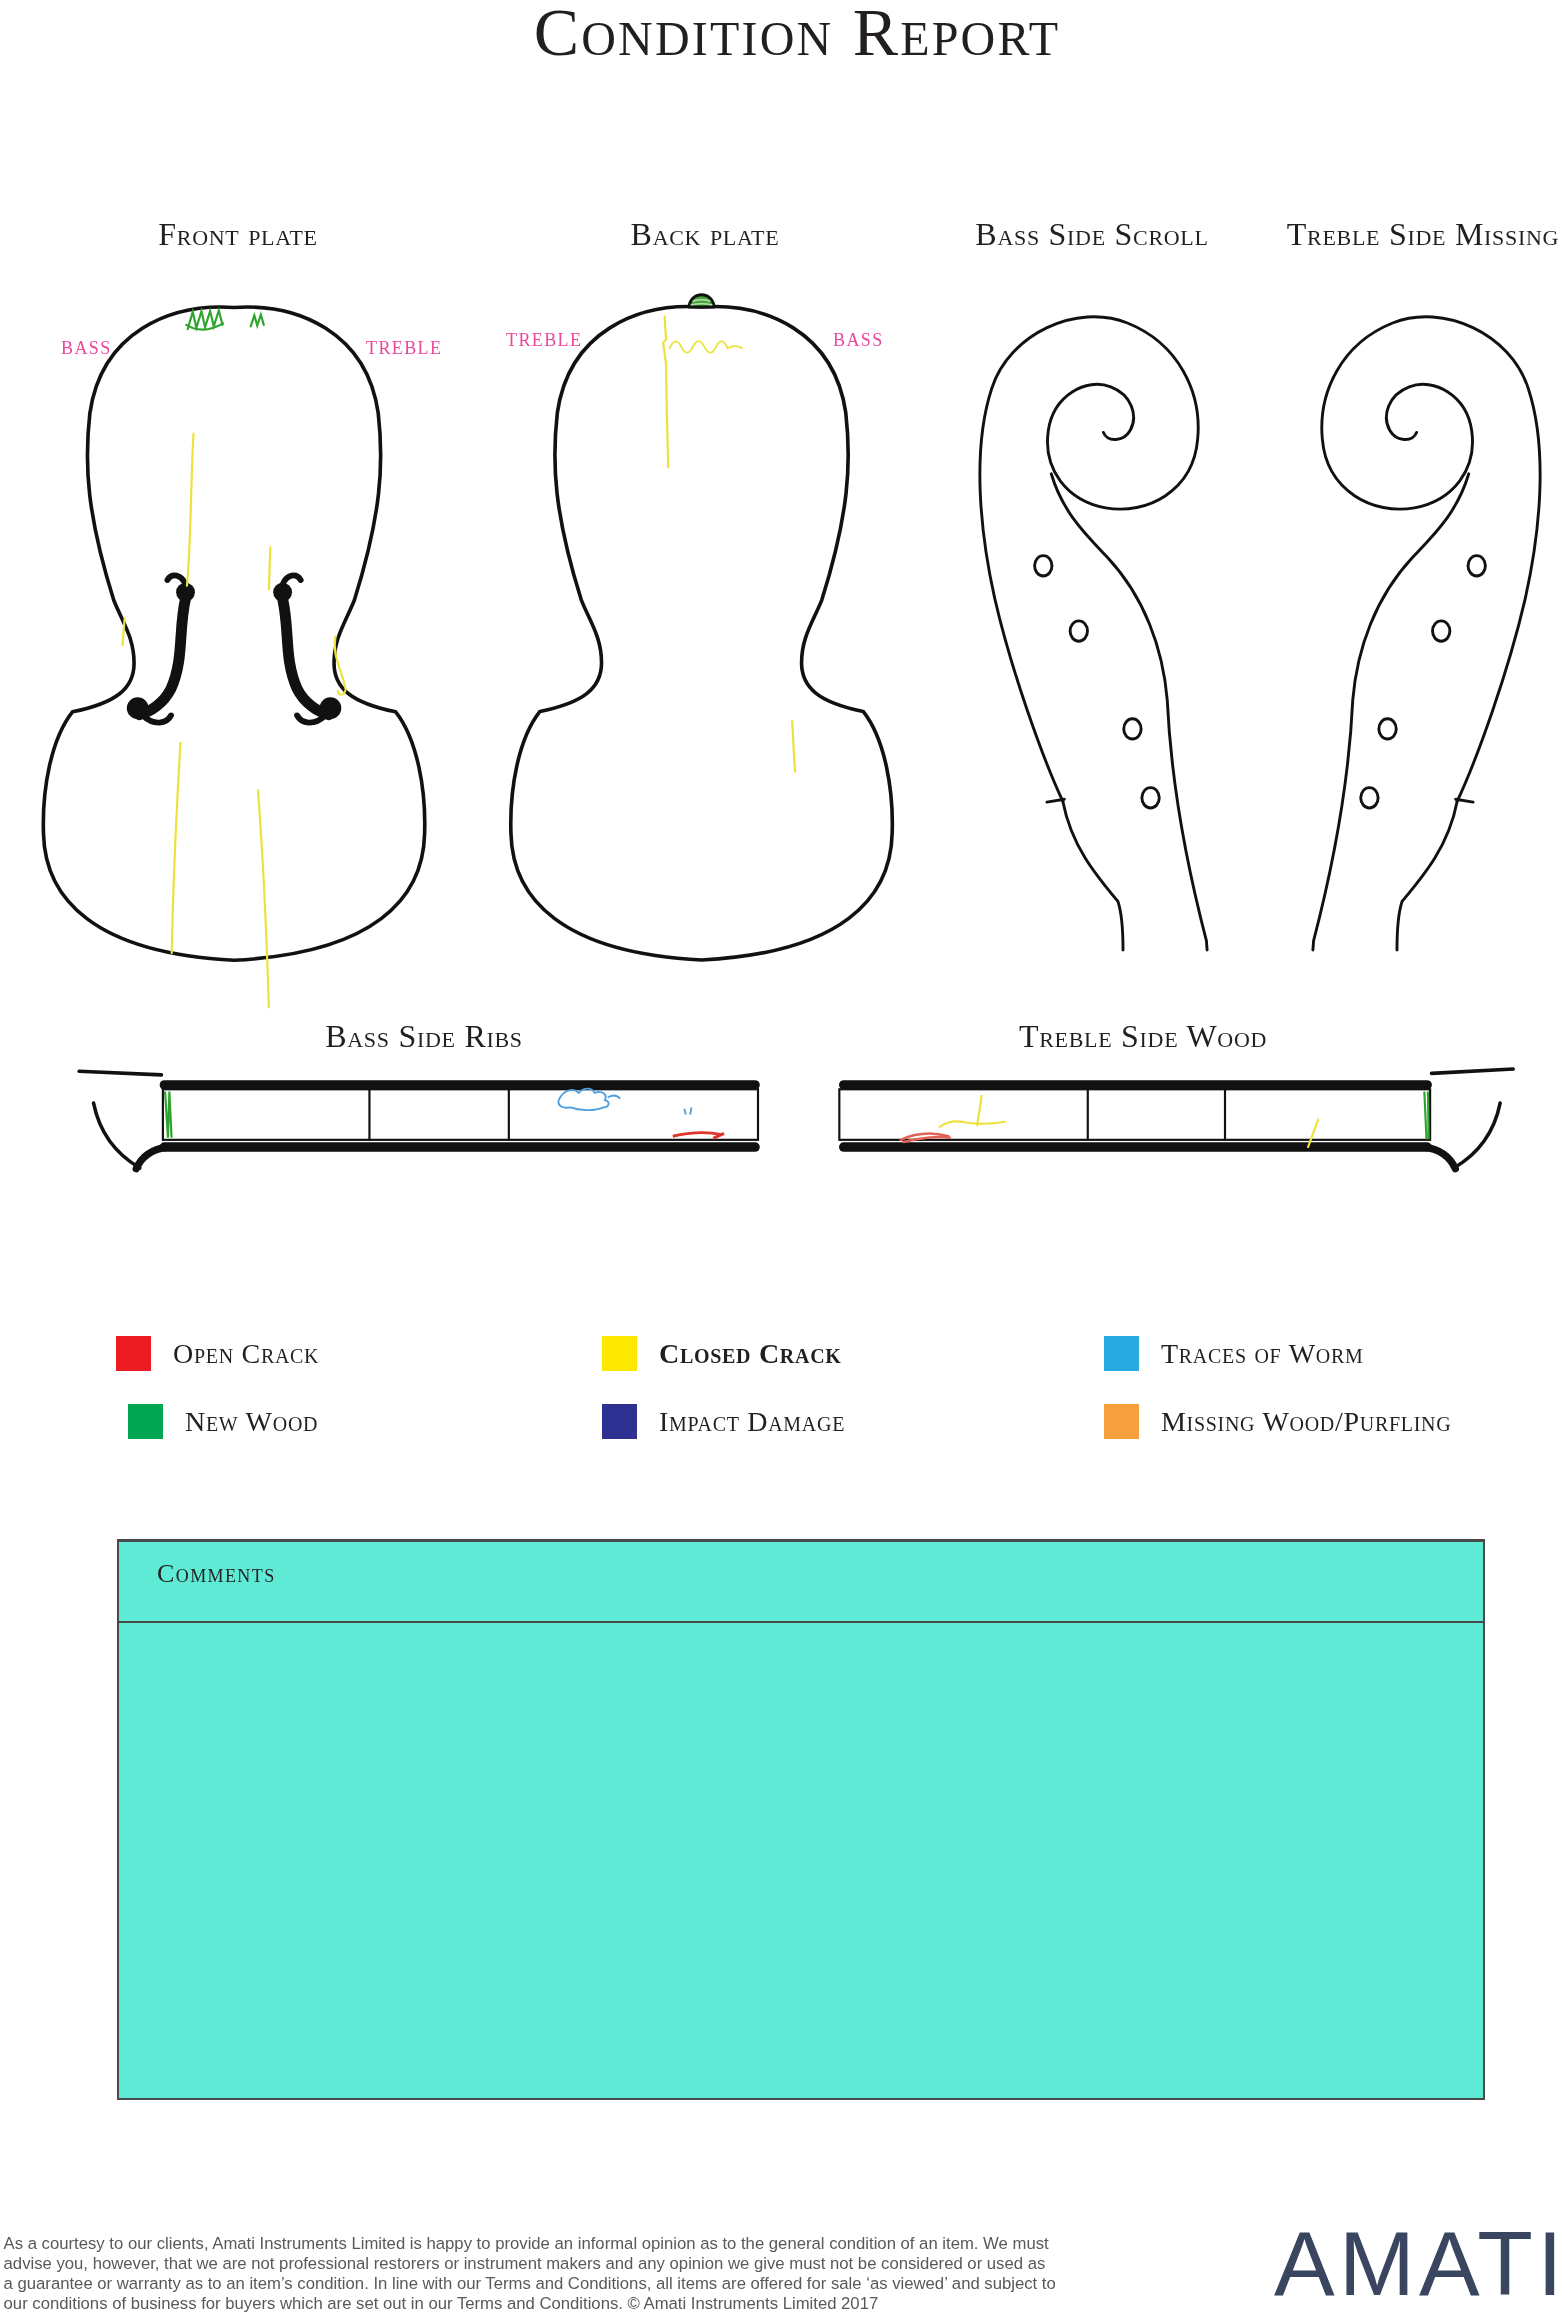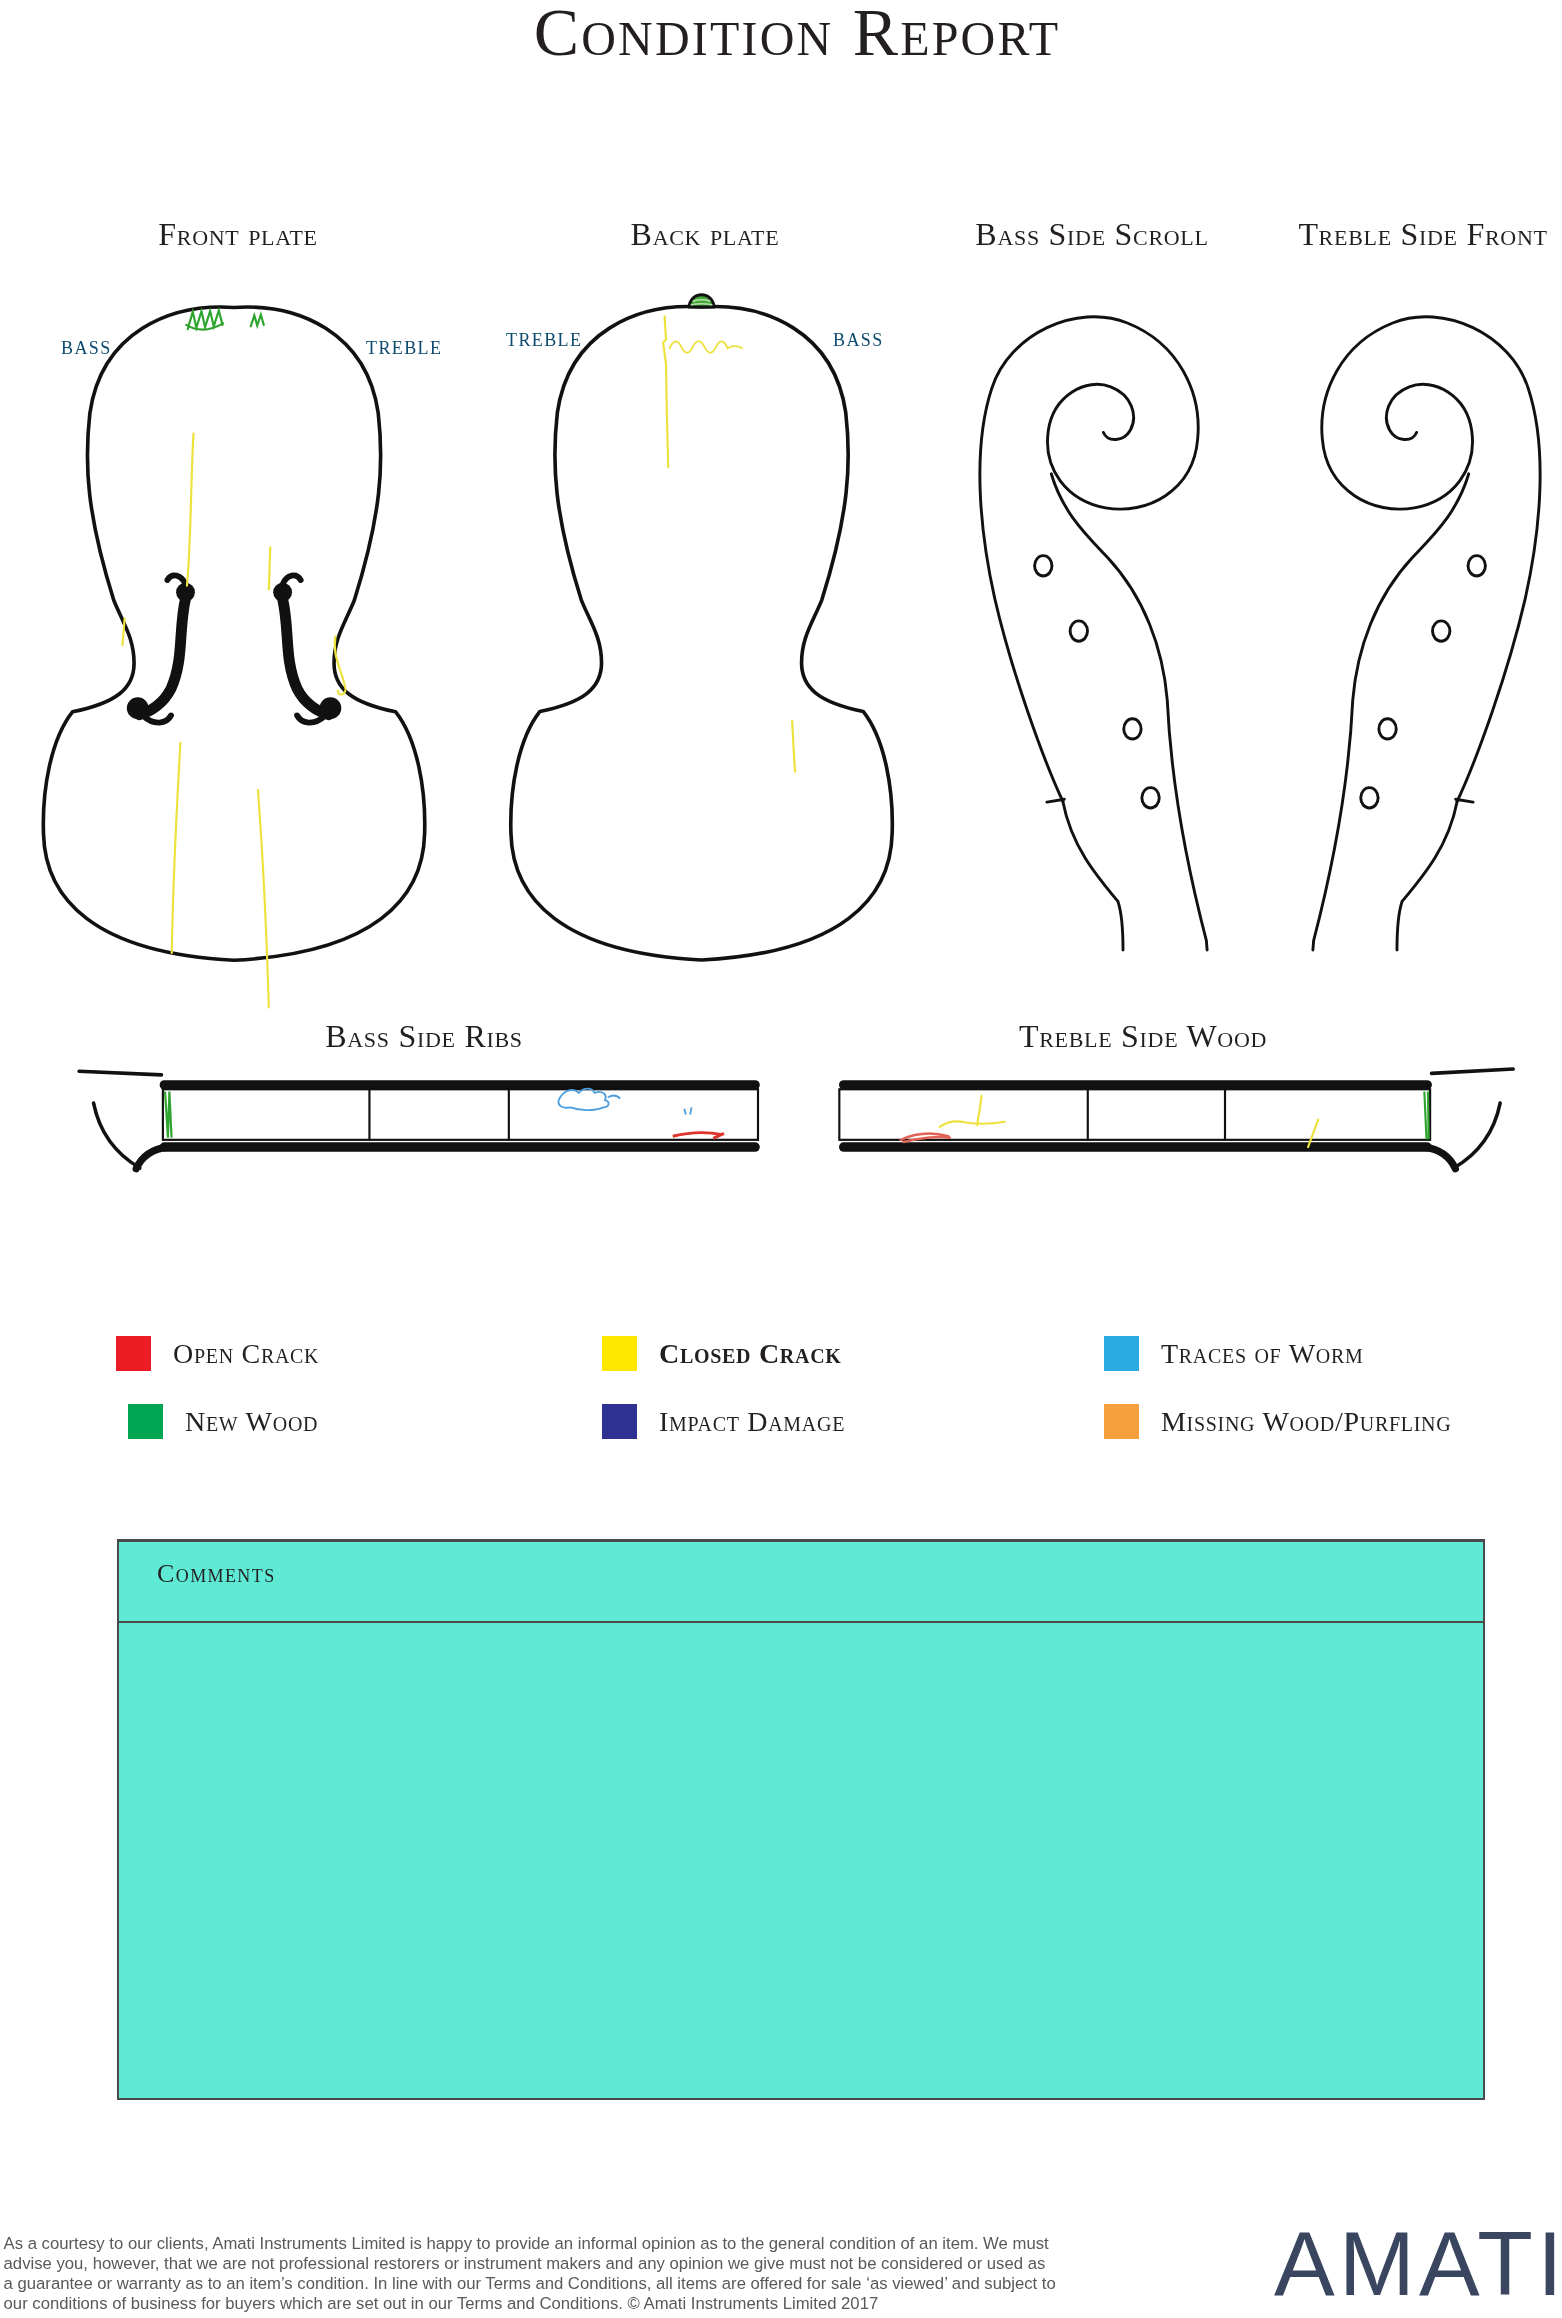--- a/index.html
+++ b/index.html
@@ -14,21 +14,21 @@
   .sc{font-variant-caps:small-caps;}
   #title{
     position:absolute;left:797px;top:-7.2px;transform:translateX(-50%);
     font-size:68px;font-weight:500;letter-spacing:2.2px;white-space:nowrap;
   }
   .sec-title{
     position:absolute;transform:translateX(-50%);
     font-size:32px;font-weight:500;letter-spacing:0.7px;white-space:nowrap;
   }
   .side-label{
-    position:absolute;font-size:18px;letter-spacing:1.4px;color:#0c4a6e;white-space:nowrap;
+    position:absolute;font-size:18px;letter-spacing:1.4px;color:#ec4899;white-space:nowrap;
   }
   svg{position:absolute;overflow:visible;}
   .legend-item{position:absolute;display:flex;align-items:center;}
   .legend-swatch{width:35px;height:35px;flex:0 0 35px;}
   .legend-label{margin-left:22px;font-size:28px;letter-spacing:0.7px;white-space:nowrap;}
   .legend-label.bold{font-weight:700;}
   #comments-box{
     position:absolute;left:117px;top:1539px;width:1368px;height:561px;
     border:2.2px solid #4a4a4a;border-top-width:3.6px;box-sizing:border-box;
     background:#5eead4;
@@ -57,21 +57,21 @@
 </head>
 <body>
 
 <div id="page">
 
   <div id="title" class="sc">Condition Report</div>
 
   <div class="sec-title sc" style="left:238px;top:216px;">Front plate</div>
   <div class="sec-title sc" style="left:705px;top:216px;">Back plate</div>
   <div class="sec-title sc" style="left:1092px;top:216px;">Bass Side Scroll</div>
-  <div class="sec-title sc" style="left:1423px;top:216px;">Treble Side Front</div>
+  <div class="sec-title sc" style="left:1423px;top:216px;">Treble Side Missing</div>
   <div class="sec-title sc" style="left:424px;top:1018px;">Bass Side Ribs</div>
   <div class="sec-title sc" style="left:1143px;top:1018px;">Treble Side Wood</div>
 
   <div class="side-label" style="left:61px;top:338px;">BASS</div>
   <div class="side-label" style="left:366px;top:338px;">TREBLE</div>
   <div class="side-label" style="left:506px;top:330px;">TREBLE</div>
   <div class="side-label" style="left:833px;top:330px;">BASS</div>
 
   <svg style="left:29px;top:297px;" width="413" height="718" viewBox="0 0 570 990">
     <path d="M 283,14

